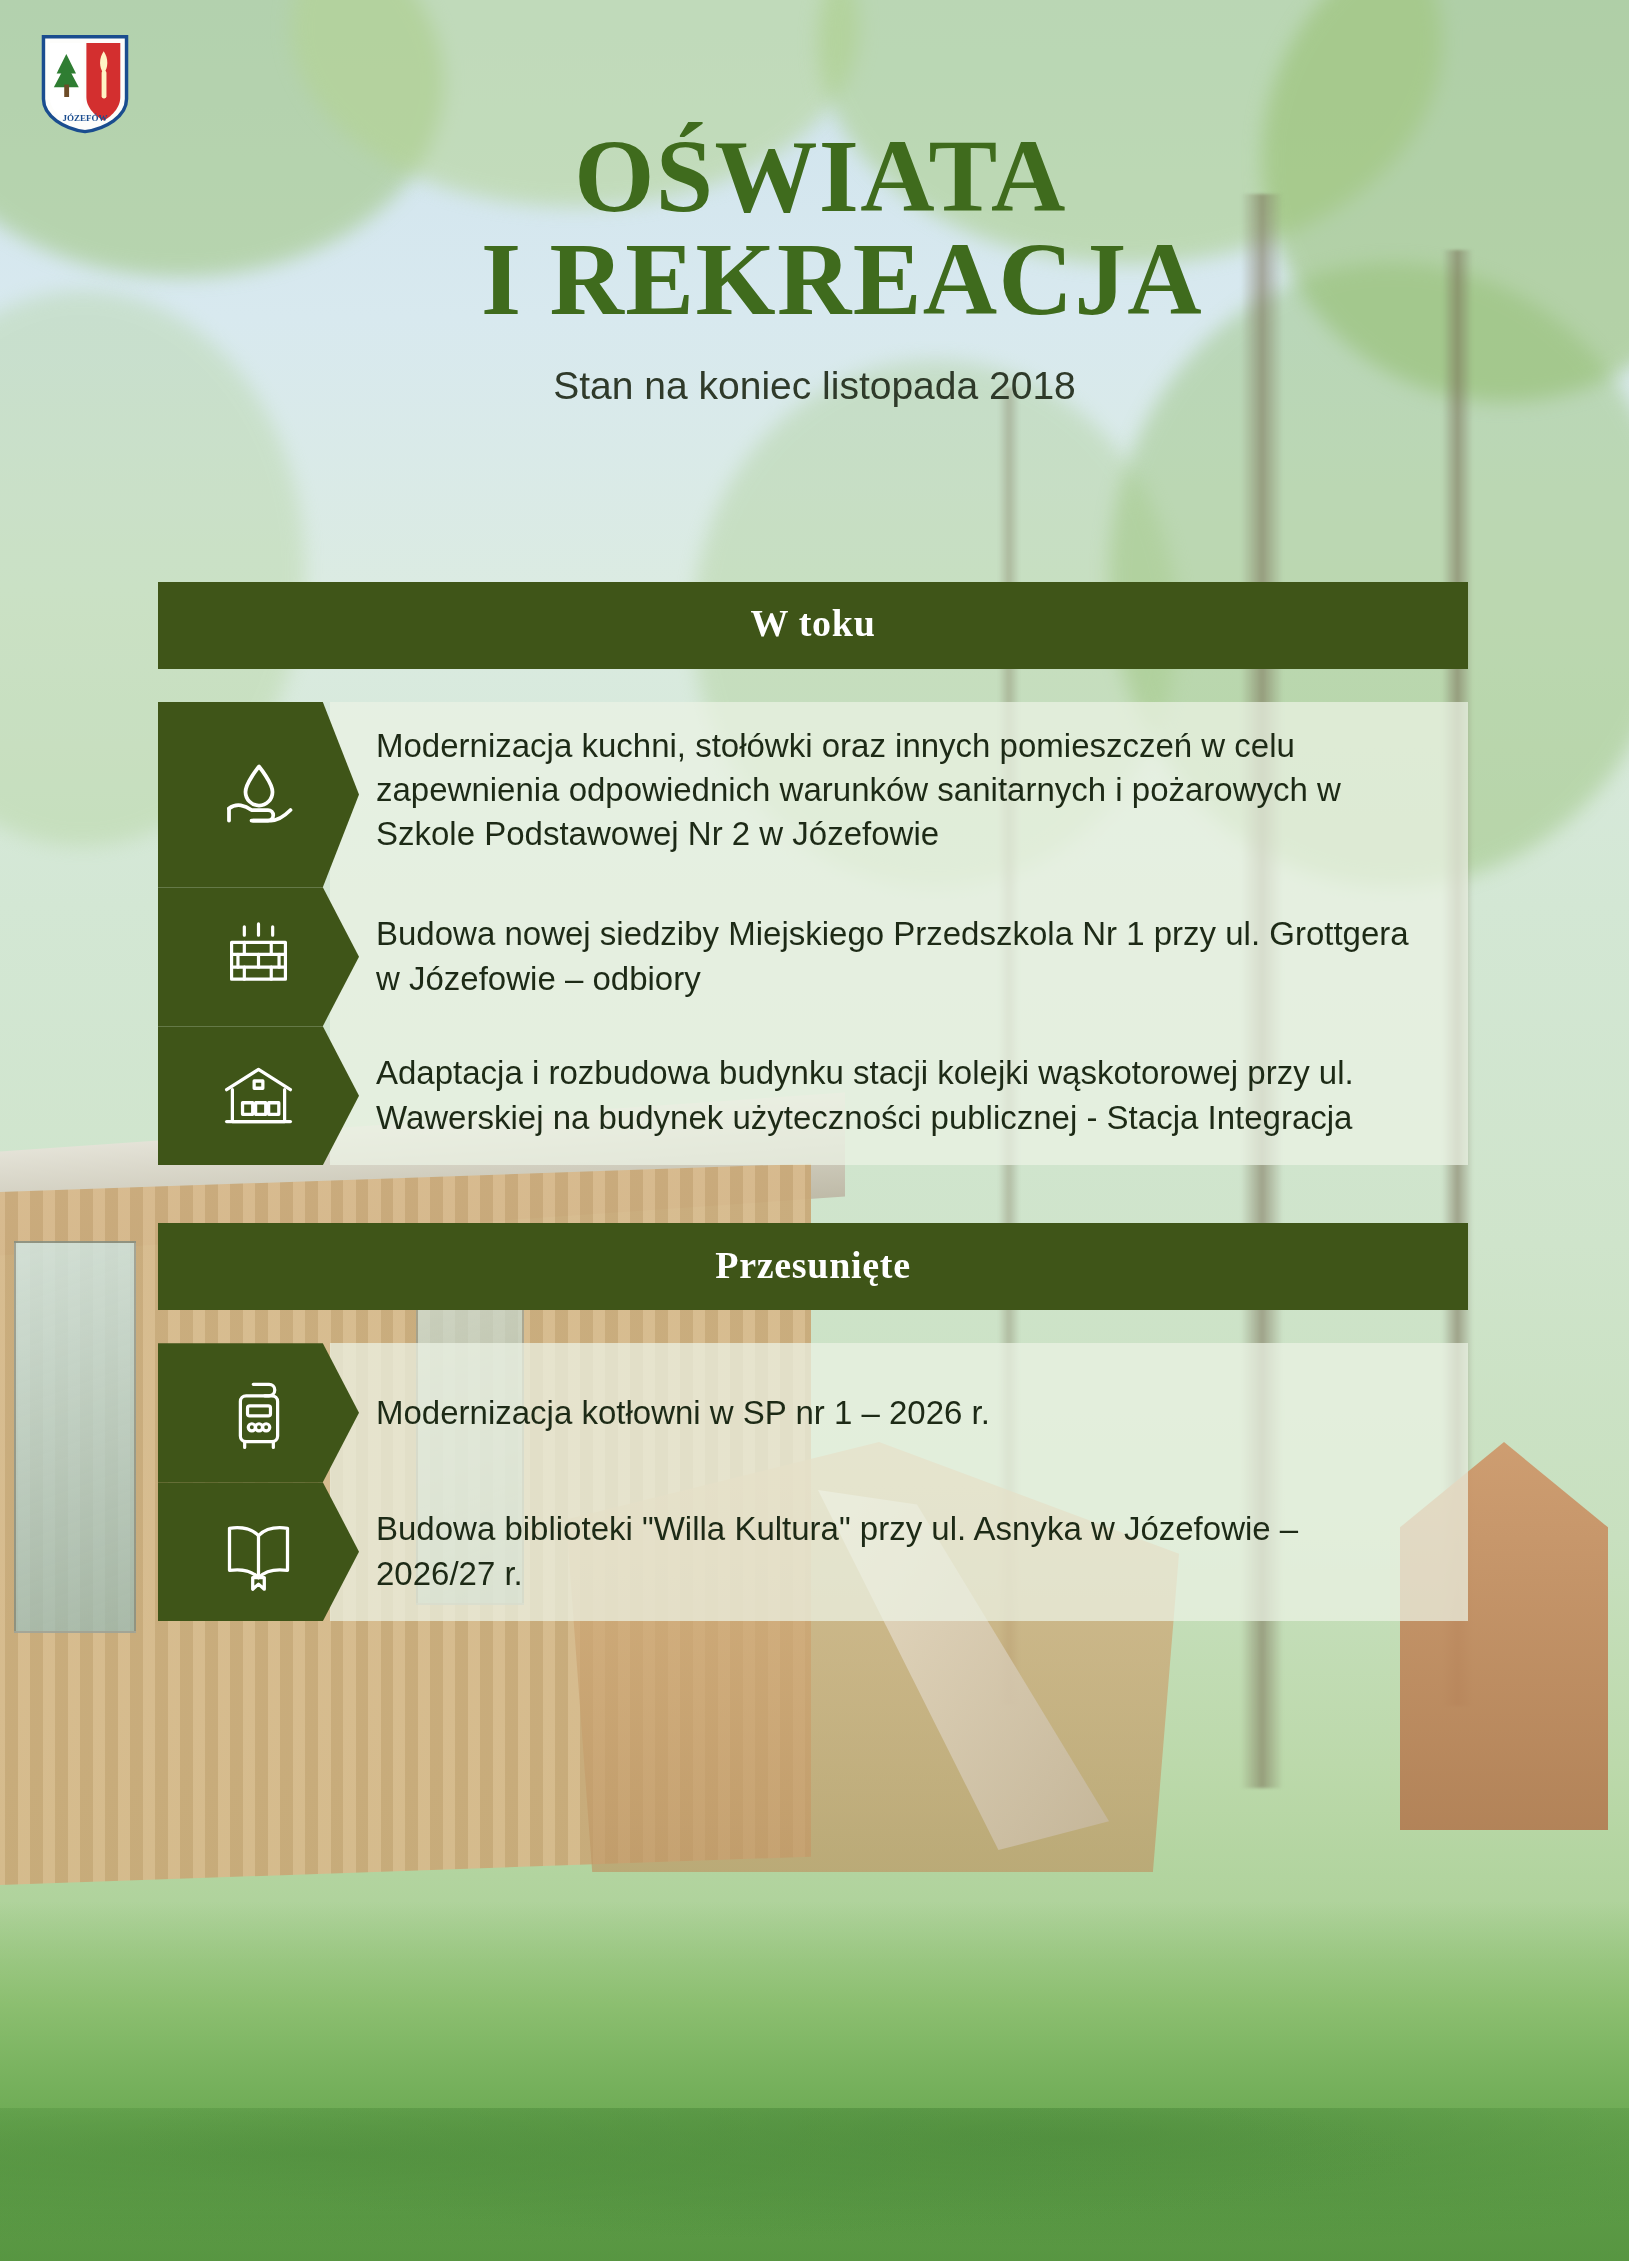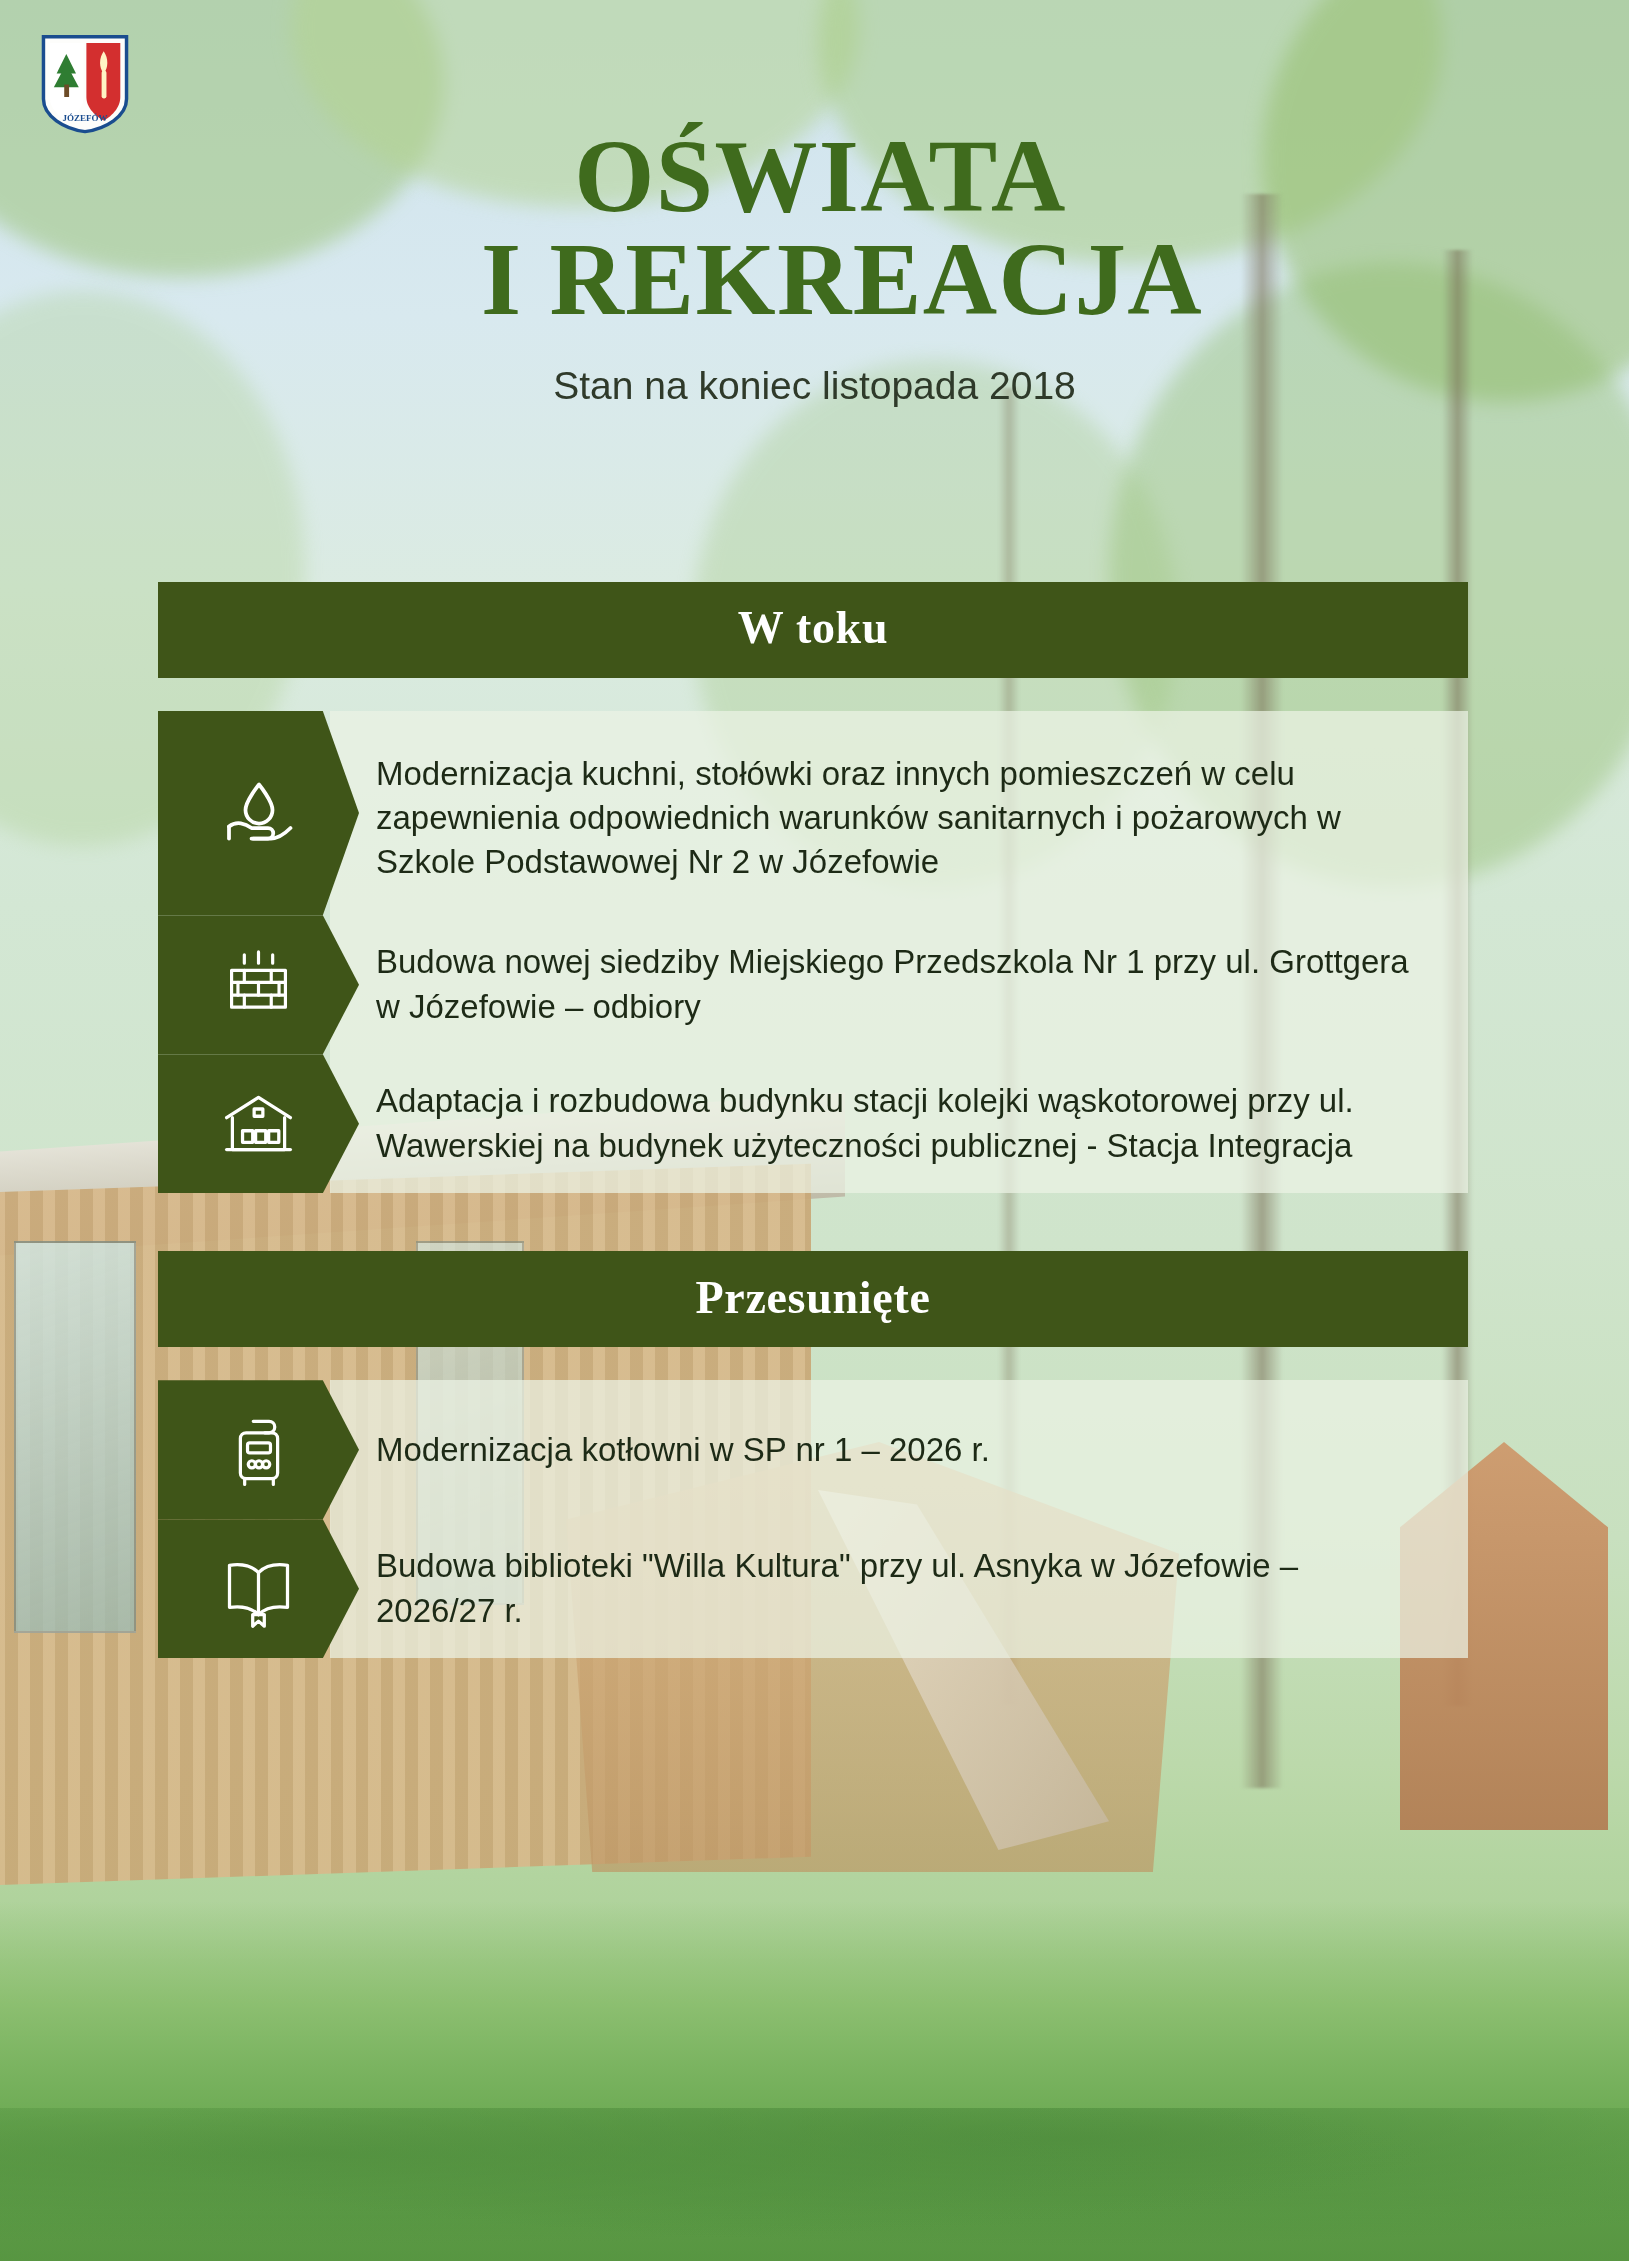--- a/index.html
+++ b/index.html
@@ -161,21 +161,21 @@
     left: 158px;
     top: 582px;
     width: 1310px;
     z-index: 5;
   }
   .section-header {
     background: #3f5518;
     color: #ffffff;
     font-family: "Liberation Serif", serif;
     font-weight: 700;
-    font-size: 46px;
+    font-size: 38px;
     text-align: center;
     padding: 19.4px 0 23.6px 0;
     letter-spacing: 0.7px;
   }
   .section-header.second { margin-top: 58px; }
 
   .item-row {
     position: relative;
     display: flex;
     align-items: stretch;
@@ -199,21 +199,21 @@
     flex: 1 1 auto;
     background: rgba(236, 243, 228, .72);
     display: flex;
     align-items: center;
     padding: 23.6px 42px 23.6px 46px;
     margin-left: -29px;
     font-size: 33px;
     line-height: 1.34;
     color: #1d2a16;
   }
-  .item-text.tall { padding-top: 41px; padding-bottom: 30.5px; }
+  .item-text.tall { padding-top: 22px; padding-bottom: 30.5px; }
 </style>
 </head>
 <body>
 
 <div class="bg">
   <div class="bg-sky"></div>
 
   <div class="canopy" style="left:-83px; top:-111px; width:527px; height:388px; background:#9dc47a;"></div>
   <div class="canopy" style="left:291px; top:-153px; width:568px; height:360px; background:#b4d391;"></div>
   <div class="canopy" style="left:818px; top:-180px; width:624px; height:444px; background:#a9cd85;"></div>

